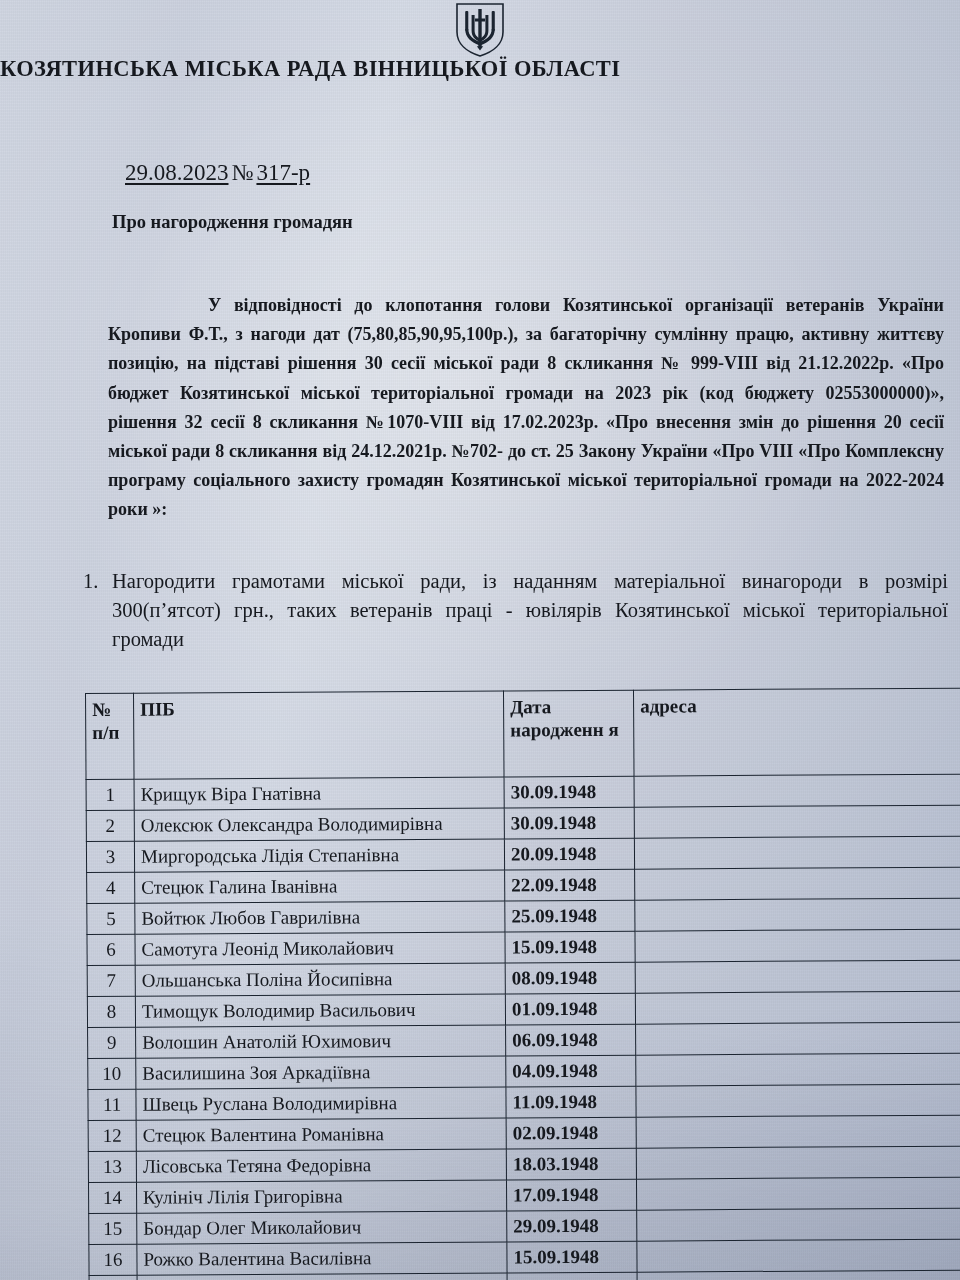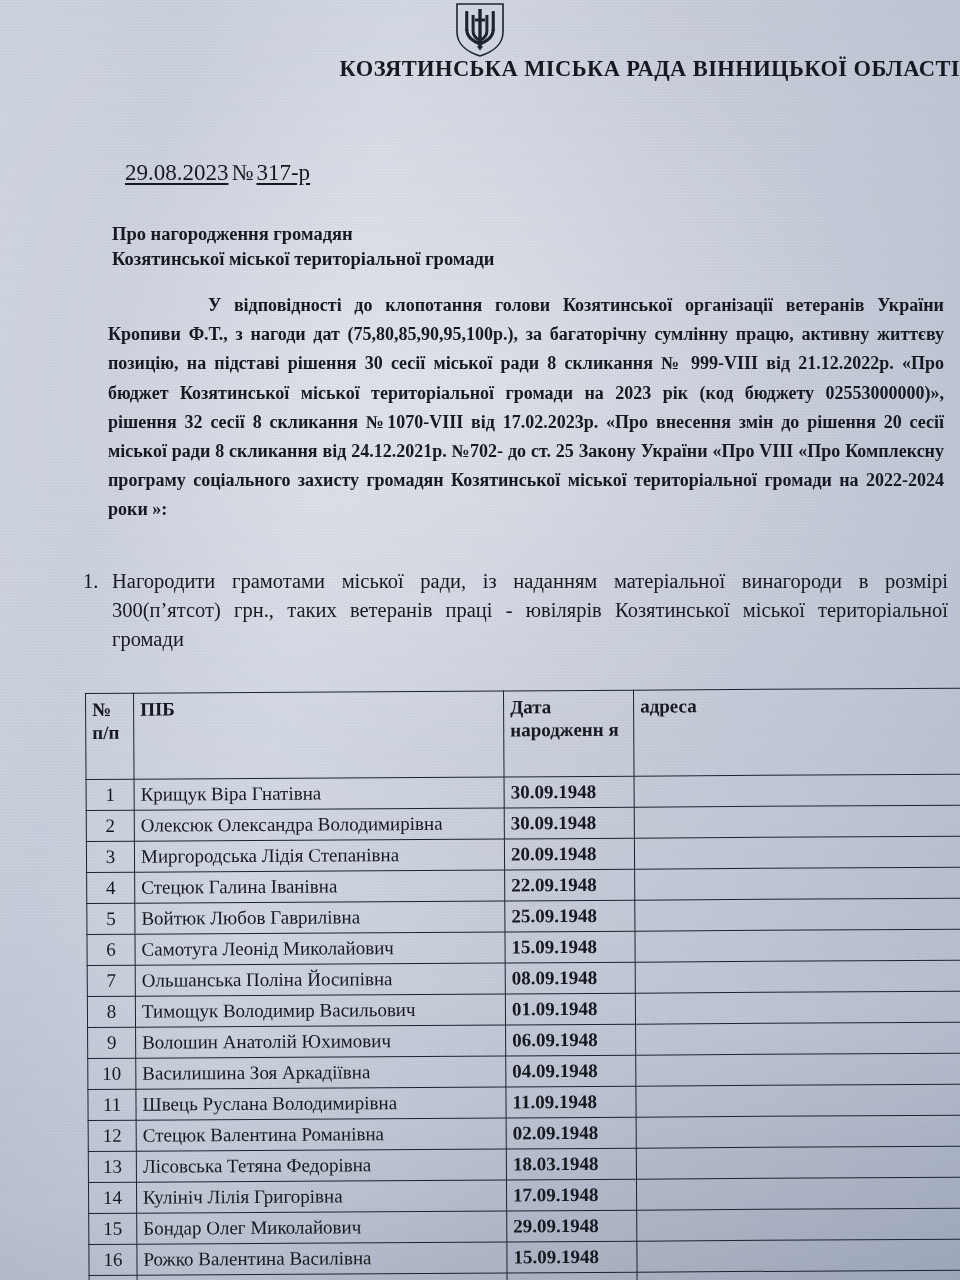--- a/index.html
+++ b/index.html
@@ -52,21 +52,21 @@
     display: flex;
     justify-content: center;
   }
   .emblem-wrap svg { display: block; }
 
   
   .org-title {
     position: absolute;
     left: 0; right: 0;
     top: 56px;
-    text-align: right;
+    text-align: left;
     font-weight: bold;
     font-size: 22.5px;
     letter-spacing: 0.4px;
     font-variant: small-caps;
     text-transform: uppercase;
     transform: scaleY(1.02);
   }
   .doc-type {
     position: absolute;
     left: 0; right: 0;
@@ -87,21 +87,21 @@
     font-size: 23px;
     white-space: nowrap;
   }
   .docnum-line .u { text-decoration: underline; text-underline-offset: 3px; }
   .docnum-line .no { padding: 0 3px; }
 
   
   .subject {
     position: absolute;
     left: 112px;
-    top: 222px;
+    top: 210px;
     width: 620px;
     font-weight: bold;
     font-size: 18.5px;
     line-height: 25px;
   }
 
   
   .body-text {
     position: absolute;
     left: 108px;
@@ -209,21 +209,20 @@
 
   <div class="org-title">КОЗЯТИНСЬКА МІСЬКА РАДА ВІННИЦЬКОЇ ОБЛАСТІ</div>
 
 
   <div class="docnum-line">
     <span class="u">29.08.2023</span><span class="no">№</span><span class="u">317-р</span>
   </div>
 
   <div class="subject">
     <div>Про нагородження громадян</div>
-    <div>Козятинської міської територіальної громади</div>
   </div>
 
   <div class="body-text">У відповідності до клопотання голови Козятинської організації ветеранів України Кропиви Ф.Т., з нагоди дат (75,80,85,90,95,100р.), за багаторічну сумлінну працю, активну життєву позицію, на підставі рішення 30 сесії міської ради 8 скликання № 999-VIII від 21.12.2022р. «Про бюджет Козятинської міської територіальної громади на 2023 рік (код бюджету 02553000000)», рішення 32 сесії    8 скликання №1070-VIII від 17.02.2023р. «Про внесення змін до рішення 20 сесії міської ради 8 скликання від 24.12.2021р. №702-  до ст. 25  Закону України «Про VIII «Про Комплексну програму соціального захисту громадян Козятинської міської територіальної громади на 2022-2024 роки »:</div>
 
   <div class="clause">
     <span class="clause-num">1.</span>
     <span class="clause-body">Нагородити грамотами міської ради, із наданням матеріальної винагороди в розмірі 300(п’ятсот) грн., таких ветеранів праці - ювілярів  Козятинської міської територіальної громади</span>
   </div>
 
   <div class="tbl-wrap">

